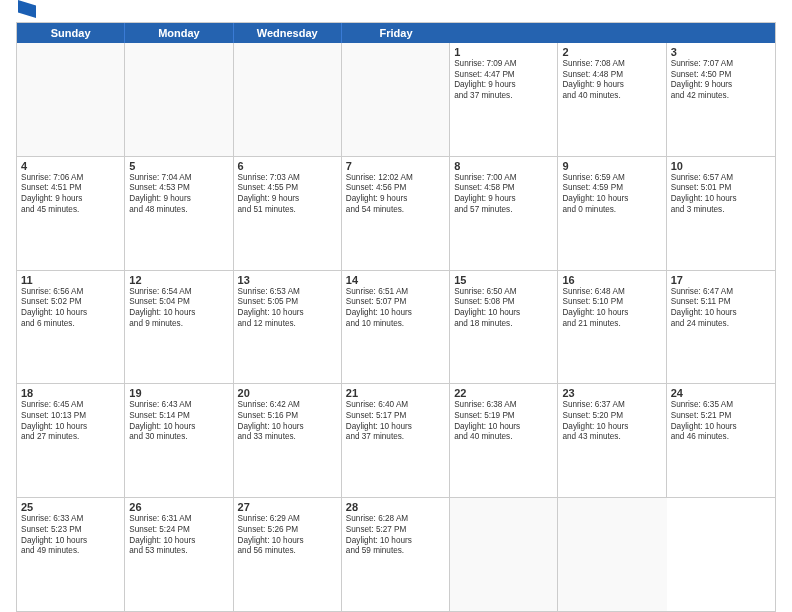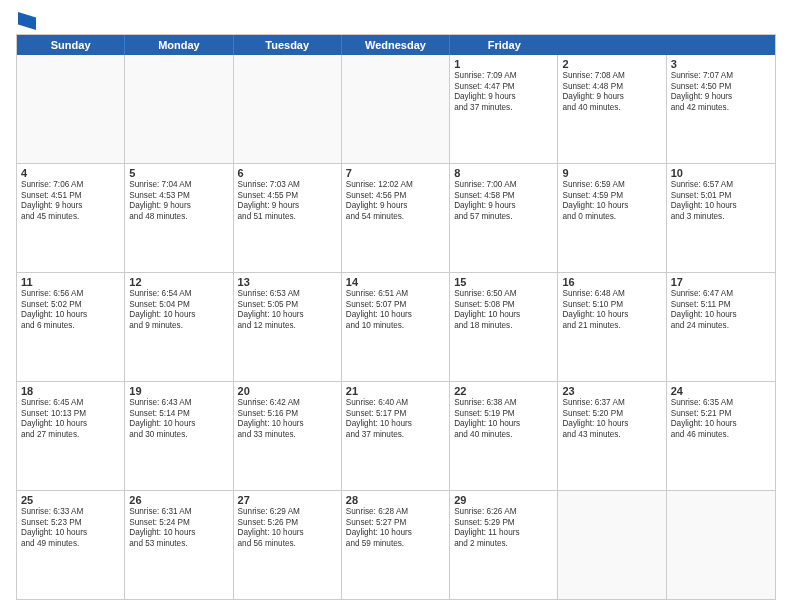--- a/index.html
+++ b/index.html
@@ -6,21 +6,21 @@
     body {
       font-family: Arial, sans-serif;
       background: #fff;
       width: 792px;
       height: 612px;
       overflow: hidden;
     }
     .page {
       width: 792px;
       height: 612px;
-      padding: 12px 16px;
+      padding: 0 16px;
       display: flex;
       flex-direction: column;
     }
     .header {
       display: flex;
       justify-content: space-between;
       align-items: flex-start;
       margin-bottom: 8px;
     }
     .logo {
@@ -126,21 +126,20 @@
     <div class="title-block">
       <div class="title-month"></div>
       <div class="title-location"></div>
     </div>
   </div>
 
   <div class="calendar">
     <div class="cal-header">
     <div class="cal-header-cell">Sunday</div>
         <div class="cal-header-cell">Monday</div>
-        <div class="cal-header-cell">Tuesday</div>
         <div class="cal-header-cell">Wednesday</div>
         <div class="cal-header-cell">Friday</div>
       </div>
     <div class="cal-body">
     <div class="cal-row">
           <div class="cal-cell empty"></div>
           <div class="cal-cell empty"></div>
           <div class="cal-cell empty"></div>
           <div class="cal-cell empty"></div>
           <div class="cal-cell">
@@ -340,25 +339,18 @@
             <div class="cell-line">Daylight: 10 hours</div>
             <div class="cell-line">and 56 minutes.</div>
           </div>
           <div class="cal-cell">
             <div class="day-num">28</div>
             <div class="cell-line">Sunrise: 6:28 AM</div>
             <div class="cell-line">Sunset: 5:27 PM</div>
             <div class="cell-line">Daylight: 10 hours</div>
             <div class="cell-line">and 59 minutes.</div>
           </div>
-          <div class="cal-cell">
-            <div class="day-num">29</div>
-            <div class="cell-line">Sunrise: 6:26 AM</div>
-            <div class="cell-line">Sunset: 5:29 PM</div>
-            <div class="cell-line">Daylight: 11 hours</div>
-            <div class="cell-line">and 2 minutes.</div>
-          </div>
           <div class="cal-cell empty"></div>
           <div class="cal-cell empty"></div>
         </div>
       </div>
   </div>
 </div>
 
 </body></html>

